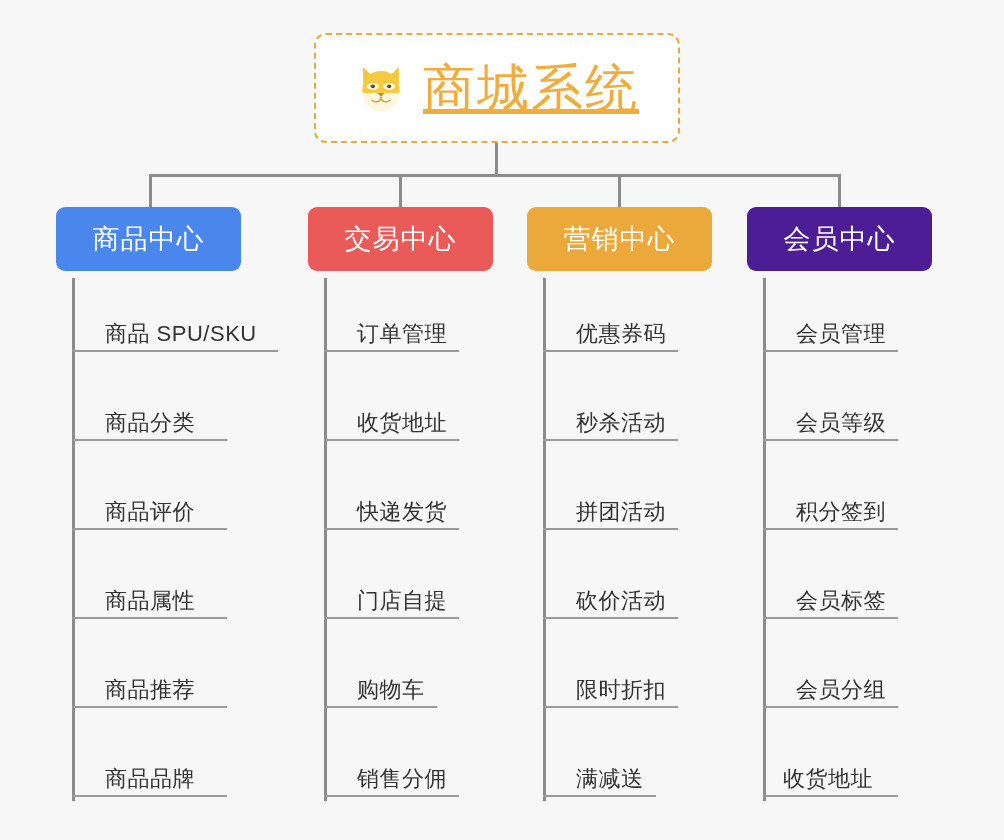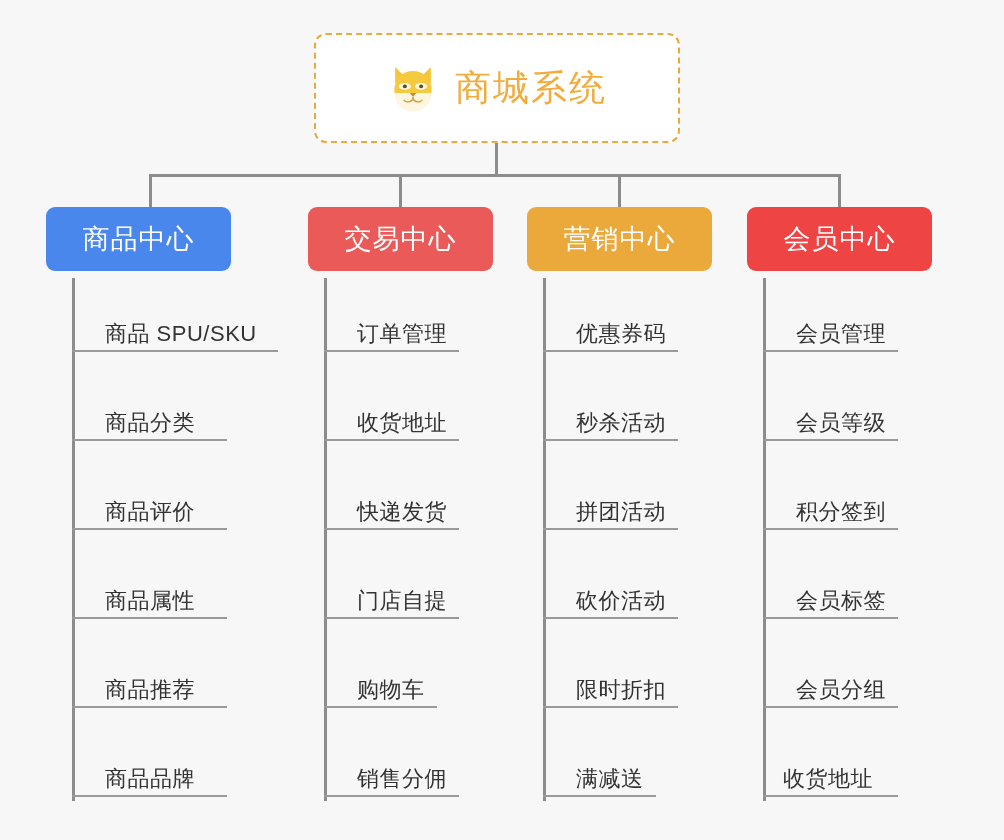--- a/index.html
+++ b/index.html
@@ -31,25 +31,26 @@
     box-sizing: border-box;
     background: #ffffff;
     border: 2px dashed #e9a93f;
     border-radius: 12px;
     display: flex;
     align-items: center;
     justify-content: center;
     gap: 16px;
   }
   .root-title {
-    font-size: 36px;
+    font-size: 52px;
     color: #f0ad3e;
     letter-spacing: 2px;
     line-height: 1;
     white-space: nowrap;
+    text-decoration: underline;
   }
   .dog-icon {
     width: 52px;
     height: 52px;
     display: block;
     flex: 0 0 auto;
   }
 
   
   .line {
@@ -130,30 +131,30 @@
 
   <div class="line v-line" style="left:495px; top:143px; height:33px;"></div>
 
   <div class="line h-line" style="left:149px; top:174px; width:691px;"></div>
 
   <div class="line v-line" style="left:149px; top:174px; height:34px;"></div>
   <div class="line v-line" style="left:399px; top:174px; height:34px;"></div>
   <div class="line v-line" style="left:618px; top:174px; height:34px;"></div>
   <div class="line v-line" style="left:838px; top:174px; height:34px;"></div>
 
-  <div class="cat-box" style="left: 46px; background: rgb(74, 135, 237); text-align: center;">
+  <div class="cat-box" style="left: 56px; background: rgb(74, 135, 237); text-align: center;">
     <span>商品中心</span>
   </div>
   <div class="cat-box" style="left: 308px; background: rgb(234, 90, 88);">
     <span>交易中心</span>
   </div>
   <div class="cat-box" style="left: 527px; background: rgb(235, 169, 60);">
     <span>营销中心</span>
   </div>
-  <div class="cat-box" style="left: 747px; background: #ef4444;">
+  <div class="cat-box" style="left: 747px; background: #4c1d95;">
     <span>会员中心</span>
   </div>
 
   <div class="branch-col" style="left:72px; width:210px;">
     <div class="trunk" style="height:523px;"></div>
     <div class="leaf" style="top:28px; width:206px;">
       <span class="leaf-label">商品 SPU/SKU</span>
     </div>
     <div class="leaf" style="top:117px; width:155px;">
       <span class="leaf-label">商品分类</span>

